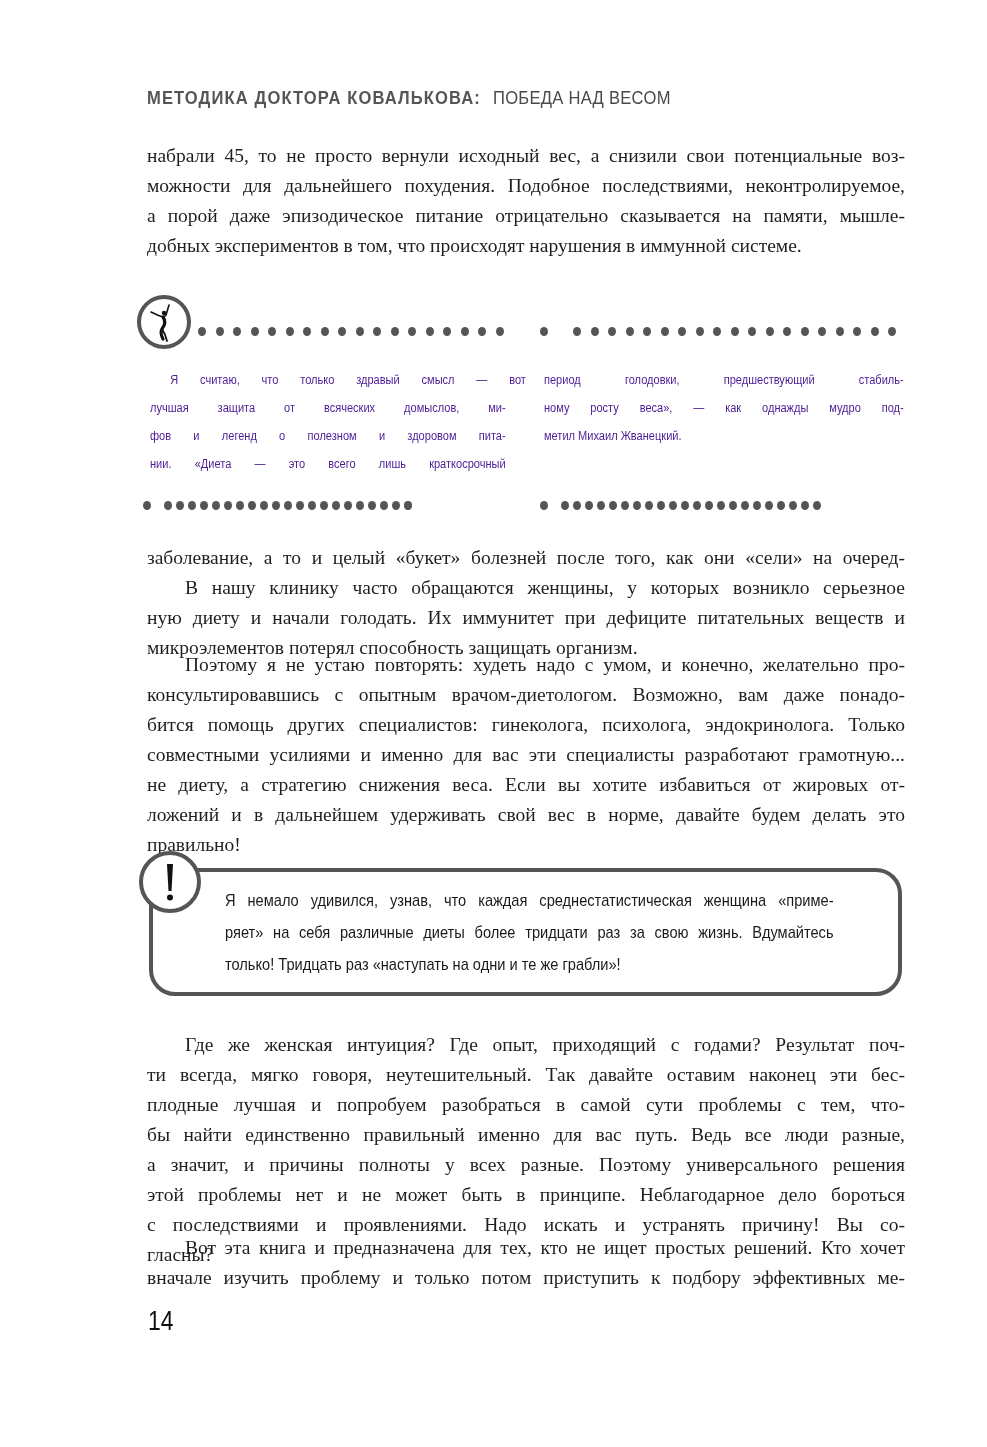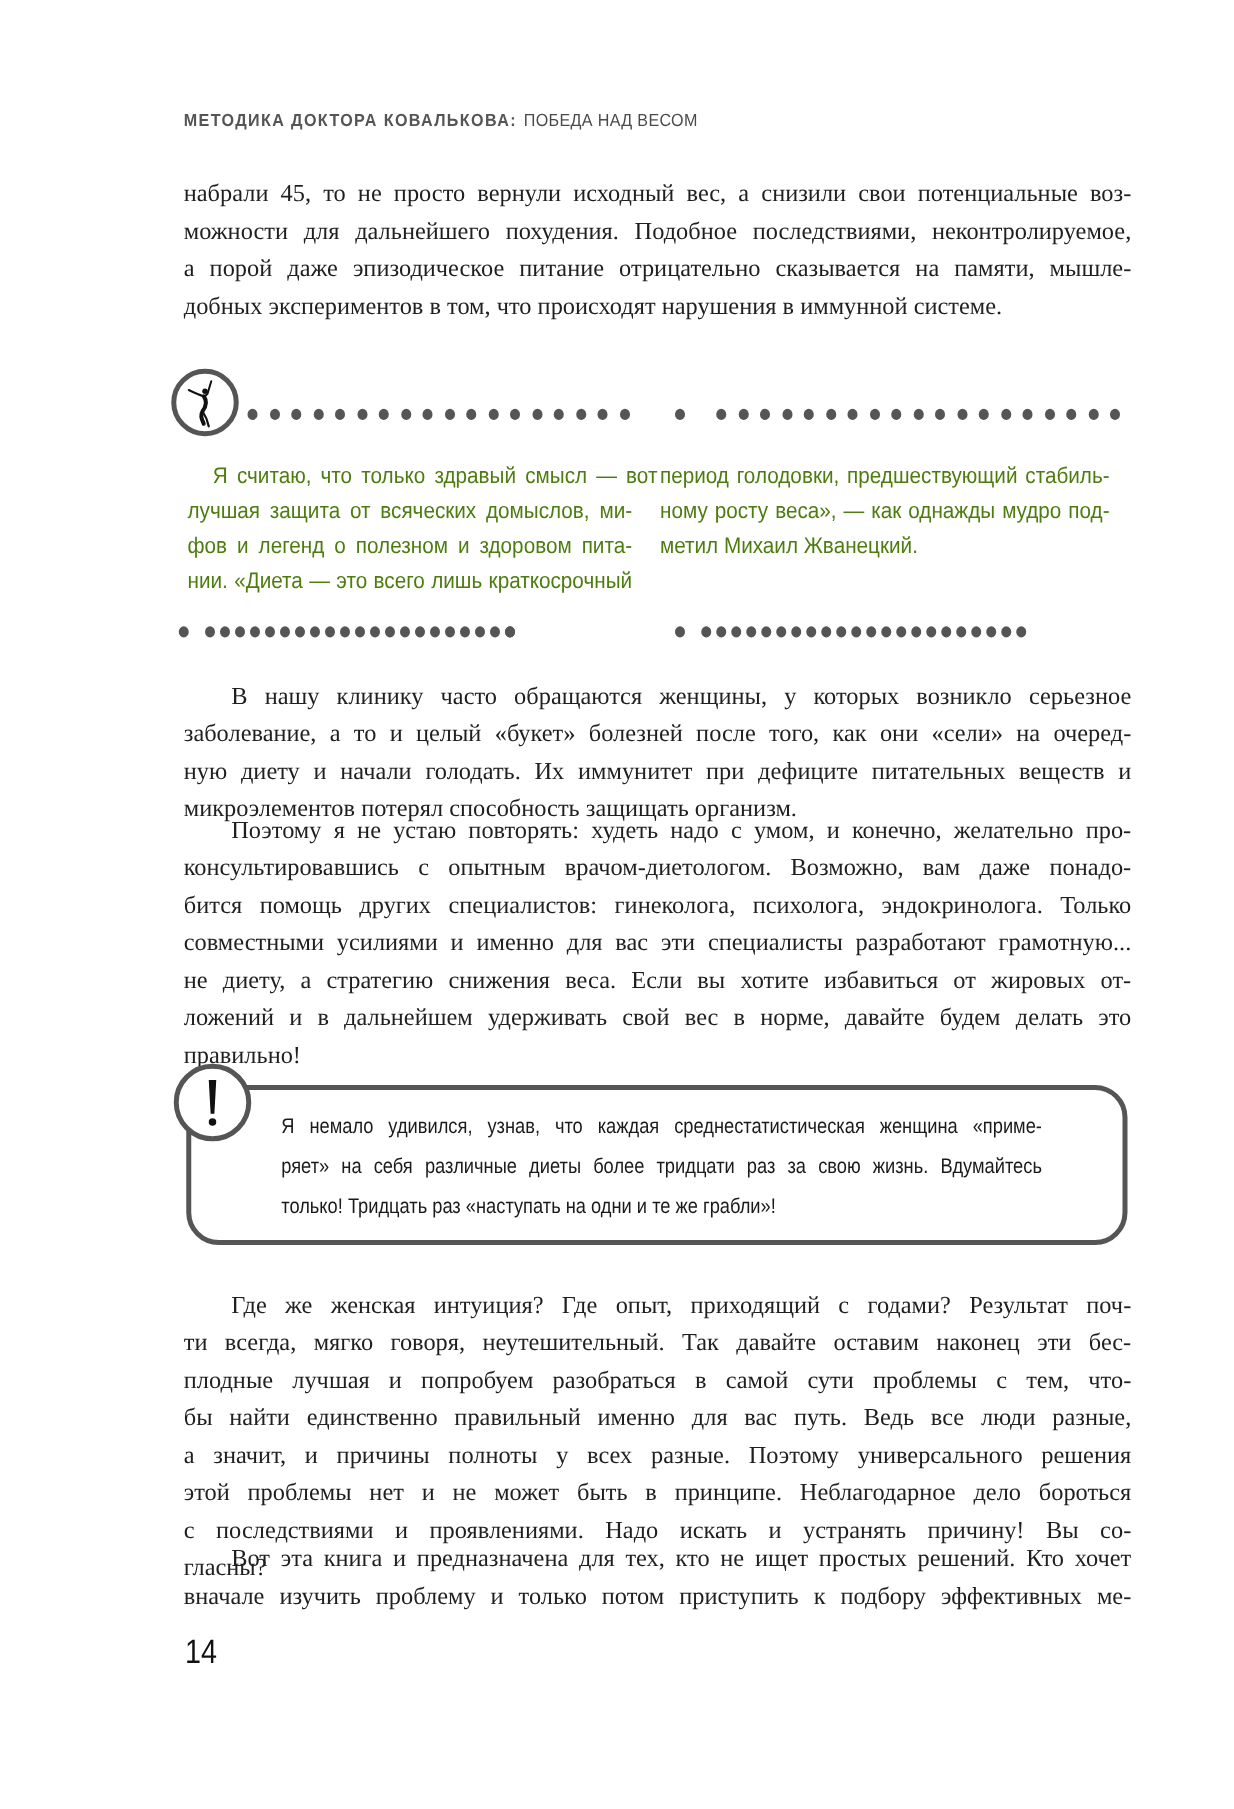--- a/index.html
+++ b/index.html
@@ -18,21 +18,21 @@
       position: absolute;
       left: 0; top: 0;
       width: 987px;
       height: 1447px;
     }
     .running-head {
       position: absolute;
       left: 147px;
       top: 88px;
       font-family: "Liberation Sans", sans-serif;
-      font-size: 14px;
+      font-size: 18px;
       letter-spacing: 0.3px;
       color: #555555;
       white-space: nowrap;
     }
     .running-head .bold {
       font-weight: bold;
       letter-spacing: 1.2px;
       transform: scaleX(0.92);
       display: inline-block;
       transform-origin: left center;
@@ -90,23 +90,23 @@
     .dot {
       width: 8px;
       height: 9px;
       border-radius: 50%;
       background: #555;
       flex: 0 0 auto;
     }
     .quote-col {
       position: absolute;
       font-family: "Liberation Sans", sans-serif;
-      font-size: 18px;
+      font-size: 12px;
       line-height: 28px;
-      color: #4d7c0f;
+      color: #4c1d95;
     }
     .quote-col .line {
       transform: scaleX(0.92);
       transform-origin: left center;
       width: 108.6%;
     }
 
     
     .note-box {
       position: absolute;
@@ -229,21 +229,21 @@
       <span class="dot" style="margin-left:9.5px"></span>
       <span class="dot" style="margin-left:9.5px"></span>
   </div>
 
   <div class="quote-col" style="left:150px; top:366px; width:356px;">
     <span class="line first-indent" style="padding-left:22px;">Я считаю, что только здравый смысл — вот</span>
     <span class="line">лучшая защита от всяческих домыслов, ми-</span>
     <span class="line">фов и легенд о полезном и здоровом пита-</span>
     <span class="line">нии. «Диета — это всего лишь краткосрочный</span>
   </div>
-  <div class="quote-col" style="left:528px; top:366px; width:360px;">
+  <div class="quote-col" style="left:544px; top:366px; width:360px;">
     <span class="line">период голодовки, предшествующий стабиль-</span>
     <span class="line">ному росту веса», — как однажды мудро под-</span>
     <span class="line last">метил Михаил Жванецкий.</span>
   </div>
 
   <div class="dotrow" style="left:143px; top:500px;">
     <span class="dot"></span>
       <span class="dot" style="margin-left:13px"></span>
       <span class="dot" style="margin-left:4px"></span>
       <span class="dot" style="margin-left:4px"></span>
@@ -289,22 +289,22 @@
       <span class="dot" style="margin-left:4px"></span>
       <span class="dot" style="margin-left:4px"></span>
       <span class="dot" style="margin-left:4px"></span>
       <span class="dot" style="margin-left:4px"></span>
       <span class="dot" style="margin-left:4px"></span>
       <span class="dot" style="margin-left:4px"></span>
       <span class="dot" style="margin-left:4px"></span>
   </div>
 
   <div class="body-text" style="top:543px;">
+    <span class="line">заболевание, а то и целый «букет» болезней после того, как они «сели» на очеред-</span>
     <span class="line first-indent">В нашу клинику часто обращаются женщины, у которых возникло серьезное</span>
-    <span class="line">заболевание, а то и целый «букет» болезней после того, как они «сели» на очеред-</span>
     <span class="line">ную диету и начали голодать. Их иммунитет при дефиците питательных веществ и</span>
     <span class="line last">микроэлементов потерял способность защищать организм.</span>
   </div>
 
   <div class="body-text" style="top:650px;">
     <span class="line first-indent">Поэтому я не устаю повторять: худеть надо с умом, и конечно, желательно про-</span>
     <span class="line">консультировавшись с опытным врачом-диетологом. Возможно, вам даже понадо-</span>
     <span class="line">бится помощь других специалистов: гинеколога, психолога, эндокринолога. Только</span>
     <span class="line">совместными усилиями и именно для вас эти специалисты разработают грамотную...</span>
     <span class="line">не диету, а стратегию снижения веса. Если вы хотите избавиться от жировых от-</span>

